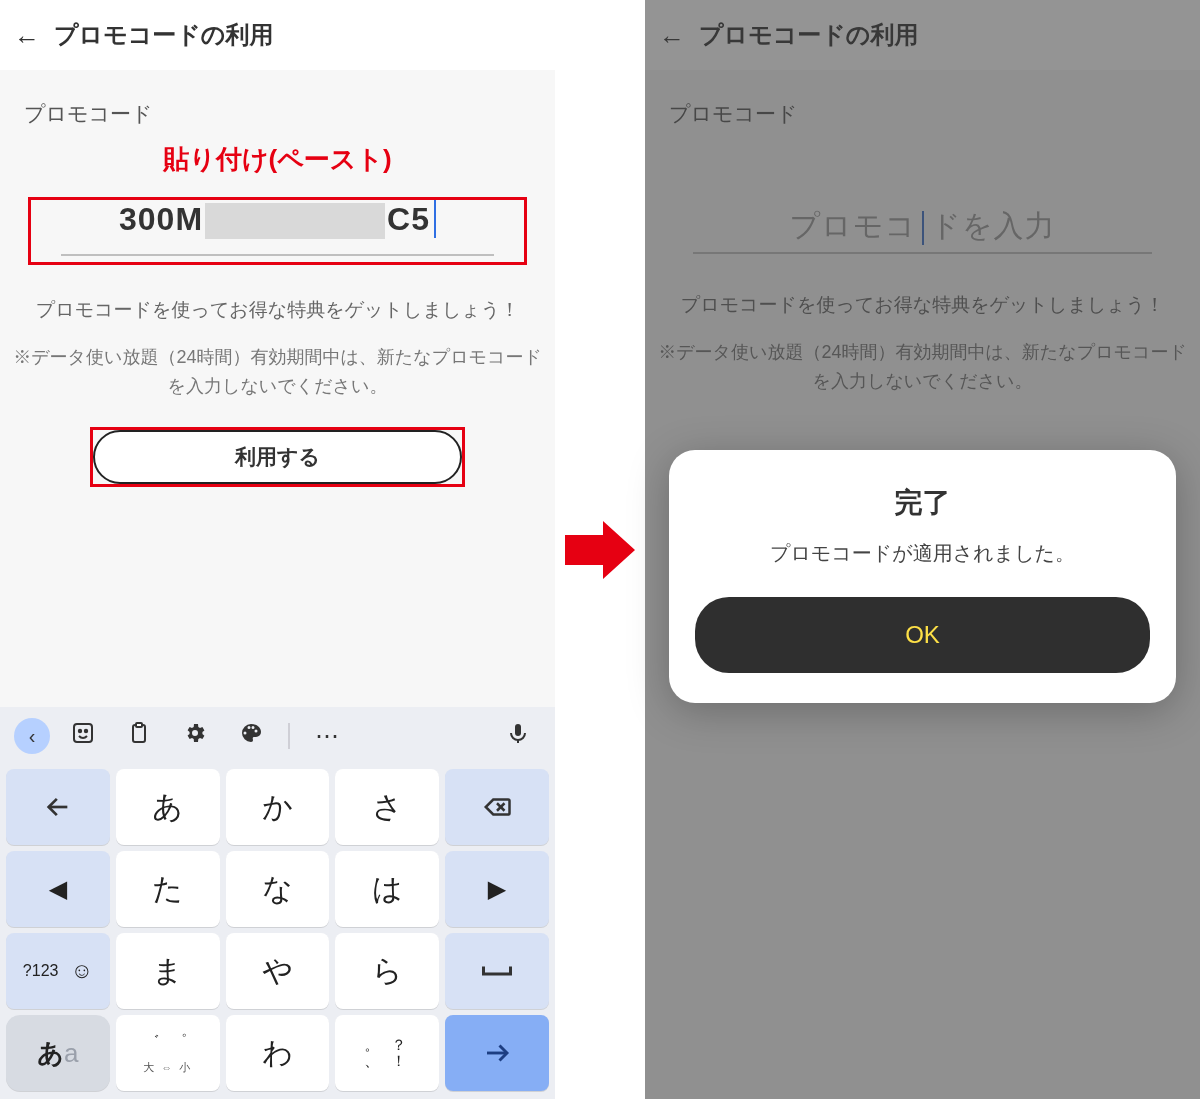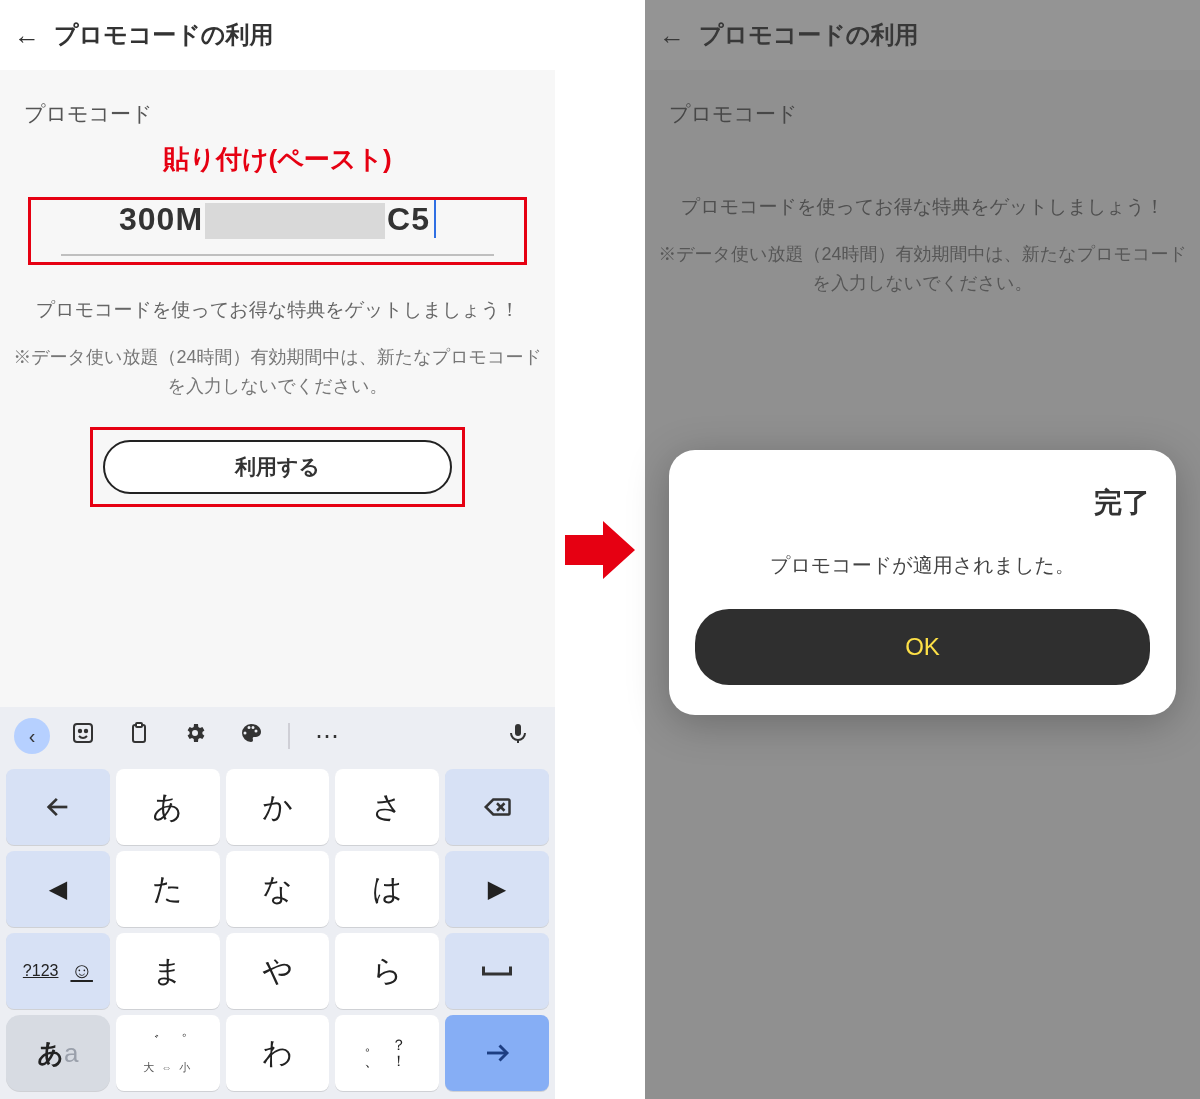--- a/index.html
+++ b/index.html
@@ -57,21 +57,21 @@
   .caret {
     width:2px; height:38px; background:#2f6fe3; display:inline-block; margin-left:4px;
   }
   .underline {
     position:absolute; bottom:6px; left:30px; right:30px; height:2px; background:#bfbfbf;
   }
 
   .hint1 { font-size:19px; color:#666; text-align:center; margin: 30px 10px 18px; line-height:1.6; }
   .hint2 { font-size:18px; color:#777; text-align:center; margin: 0 10px 26px; line-height:1.6; }
 
-  .apply-wrap { margin: 0 90px 24px; padding:10px; }
+  .apply-wrap { margin: 0 90px 24px; padding:0; }
   .apply-btn {
     width:100%; height:54px; border:2px solid #222; border-radius:28px;
     background:#fff; font-size:21px; font-weight:600;
     display:flex; align-items:center; justify-content:center;
   }
 
   
   .placeholder-input {
     margin: 30px 38px 8px;
     height: 68px; position:relative;
@@ -98,21 +98,21 @@
   
   .dialog {
     position:absolute;
     left: 24px; right:24px;
     top: 450px;
     background:#fff;
     border-radius: 26px;
     padding: 34px 26px 30px;
     box-shadow: 0 8px 40px rgba(0,0,0,0.25);
   }
-  .dialog h2 { text-align:right; font-size:28px; font-weight:700; margin-bottom:30px; }
+  .dialog h2 { text-align:center; font-size:28px; font-weight:700; margin-bottom:18px; }
   .dialog p { text-align:center; font-size:20px; color:#444; margin-bottom:30px; }
   .dialog .ok {
     width:100%; height:76px; border-radius:34px; background:#2f2f2f;
     color:#fde047; font-size:24px; font-weight:500;
     display:flex; align-items:center; justify-content:center;
   }
 
   
   .arrow {
     width:70px; height:58px;
@@ -148,21 +148,21 @@
     background:#ffffff;
     border-radius:8px;
     display:flex; align-items:center; justify-content:center;
     font-size:30px; color:#222;
     box-shadow: 0 1px 0 rgba(0,0,0,0.12);
     position:relative;
   }
   .key.mod { background:#d7e1f5; font-size:24px; }
   .key.side { background:#d7e1f5; }
   .key.enter { background:#86aef5; }
-  .key .inner { display:flex; align-items:center; justify-content:center; gap:12px;text-decoration:underline; }
+  .key .inner { display:flex; align-items:center; justify-content:center; gap:12px; }
   .key .two { font-size:26px; }
   .key .glyph { font-size:24px; }
   .key.aあ { background:#d7dbe2; border-radius:14px; }
   .key .multi { display:flex; flex-direction:column; align-items:center; line-height:1.1; }
   .key .multi .row1 { font-size:15px; letter-spacing:4px; }
   .key .multi .row2 { font-size:11px; letter-spacing:2px; color:#555;margin-top:12px; }
 </style>
 </head>
 <body>
 
@@ -316,20 +316,28 @@
     <div class="hdr">
       <div class="back">←</div>
       <div class="title">プロモコードの利用</div>
       <div class="spacer"></div>
     </div>
 
     <div class="content">
       <div class="label-sm">プロモコード</div>
     </div>
 
+    <div class="placeholder-input">
+      <div class="ph">
+        <span>プロモコ</span>
+        <span class="caret2"></span>
+        <span>ドを入力</span>
+      </div>
+      <div class="underline2"></div>
+    </div>
 
     <div class="hint1">プロモコードを使ってお得な特典をゲットしましょう！</div>
     <div class="hint2">※データ使い放題（24時間）有効期間中は、新たなプロモコードを入力しないでください。</div>
 
     <div class="dim"></div>
 
     <div class="dialog">
       <h2>完了</h2>
       <p>プロモコードが適用されました。</p>
       <div class="ok">OK</div>

